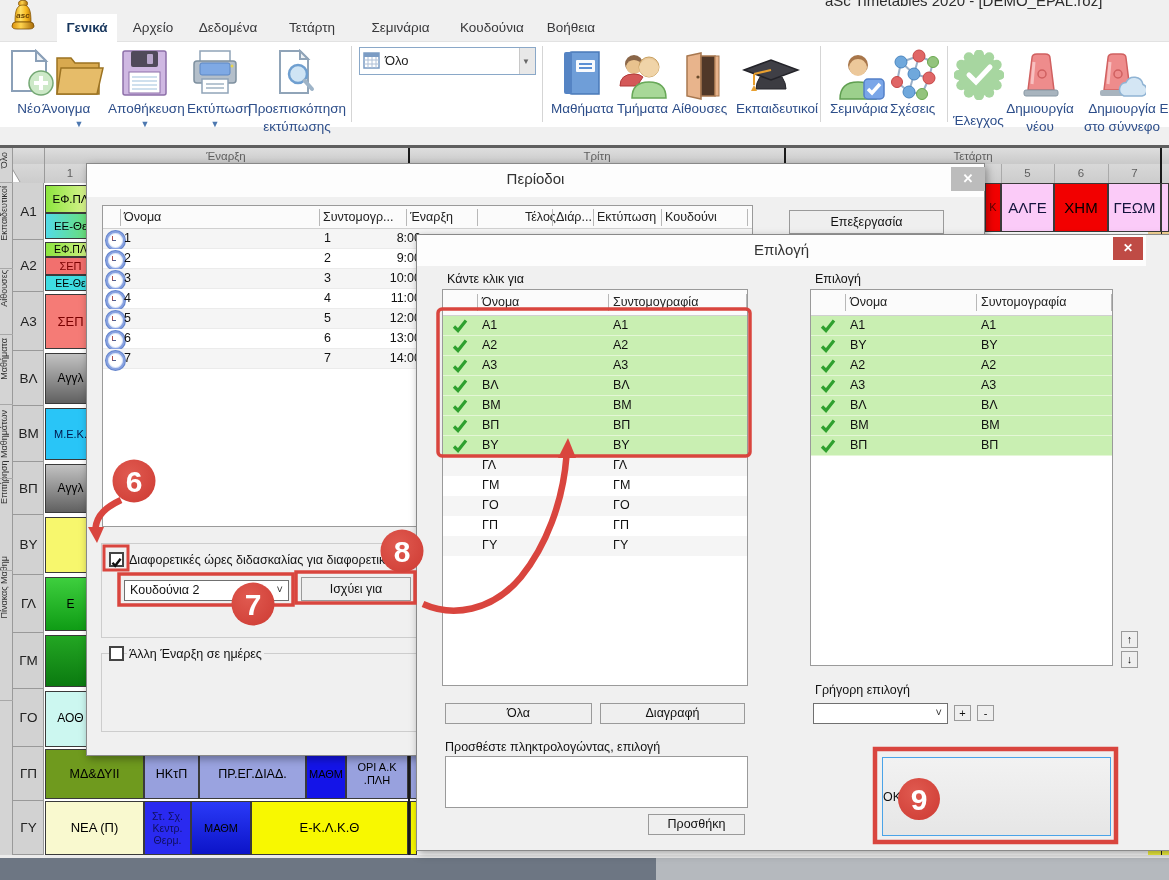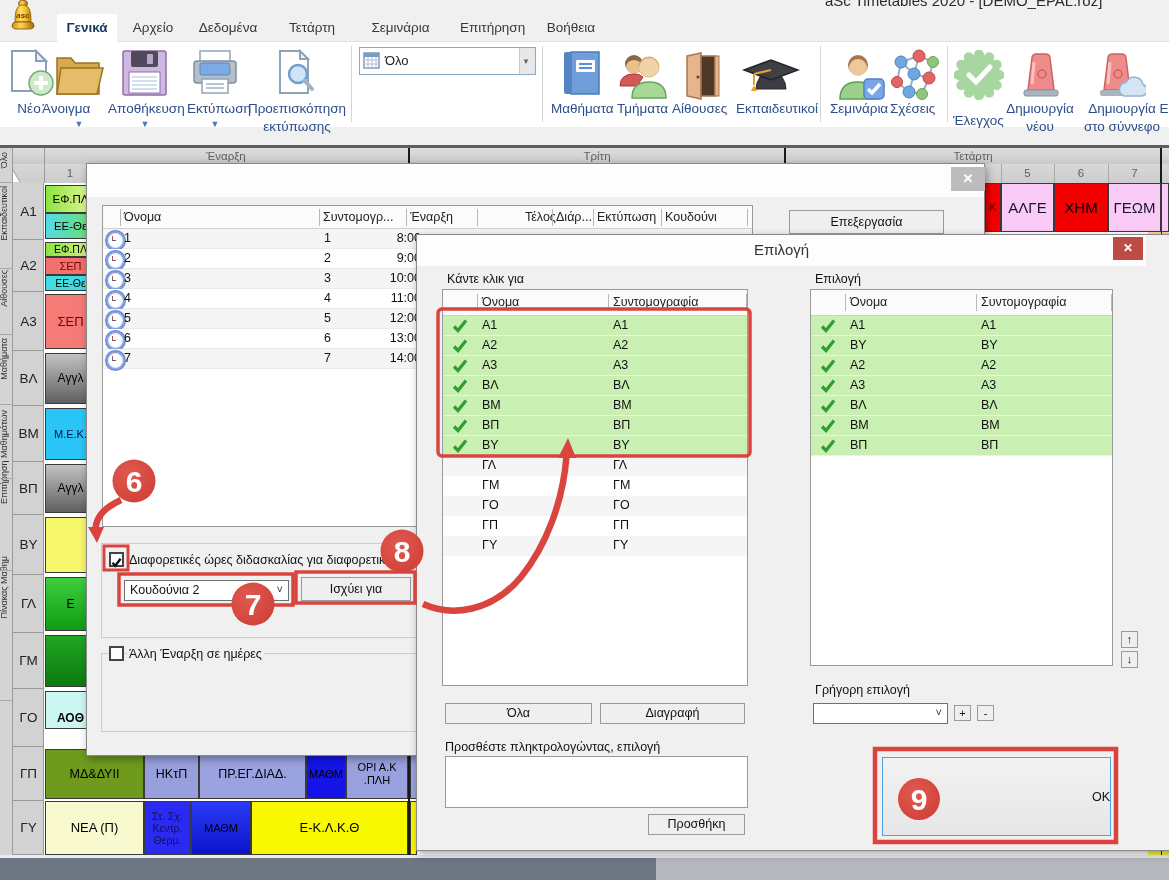--- a/index.html
+++ b/index.html
@@ -54,21 +54,21 @@
   <text x="16" y="18" font-size="8" font-style="italic" font-weight="bold" fill="#6a4204" text-anchor="middle" font-family="Liberation Sans">asc</text>
 </svg>
 
 <div class="abs" style="left:0; top:14px; width:1169px; height:28px; background:#f0f0f0; border-bottom:1px solid #e2e2e2;"></div>
 <div class="abs" style="left:57px; top:14px; width:60px; height:28px; background:#ffffff;"></div>
 <div class="tab" style="left:57px; width:60px; color:#17365d; font-weight:bold;">Γενικά</div>
 <div class="tab" style="left:128px; width:50px;">Αρχείο</div>
 <div class="tab" style="left:193px; width:70px;">Δεδομένα</div>
 <div class="tab" style="left:282px; width:60px;">Τετάρτη</div>
 <div class="tab" style="left:358px; width:85px;">Σεμινάρια</div>
-<div class="tab" style="left:460px; width:62px;">Επιτήρηση</div>
+<div class="tab" style="left:460px; width:62px;">Κουδούνια</div>
 <div class="tab" style="left:542px; width:58px;">Βοήθεια</div>
 
 <div class="abs" style="left:0; top:42px; width:1169px; height:85px; background:#ffffff;"></div>
 <div class="abs" style="left:0; top:127px; width:1169px; height:18px; background:#f0f0f0;"></div>
 <div class="abs" style="left:0; top:145px; width:1169px; height:3px; background:#5f5f5f;"></div>
 
 <div class="abs" style="left:351px; top:46px; width:1px; height:76px; background:#d5d5d5;"></div>
 <div class="abs" style="left:542px; top:46px; width:1px; height:76px; background:#d5d5d5;"></div>
 <div class="abs" style="left:820px; top:46px; width:1px; height:76px; background:#d5d5d5;"></div>
 <div class="abs" style="left:947px; top:46px; width:1px; height:76px; background:#d5d5d5;"></div>
@@ -279,21 +279,21 @@
 <div class="cell" style="left:45px; top:242px; width:51px; height:15px; background:linear-gradient(90deg,#8ce53e,#d9f08e); font-size:10.5px; line-height:13px;">ΕΦ.ΠΛ</div>
 <div class="cell" style="left:45px; top:257px; width:51px; height:18px; background:#f2706e; font-size:11px; line-height:16px; color:#7a0000;">ΣΕΠ</div>
 <div class="cell" style="left:45px; top:275px; width:51px; height:16px; background:#3fdde2; font-size:10.5px; line-height:14px;">ΕΕ-Θε</div>
 <div class="cell" style="left:45px; top:294px; width:51px; height:55px; background:#f57b76; font-size:13px; line-height:53px; color:#7a0000;">ΣΕΠ</div>
 <div class="cell" style="left:45px; top:353px; width:51px; height:51px; background:linear-gradient(#c2c2c2,#606060); font-size:12px; line-height:49px;">Αγγλ</div>
 <div class="cell" style="left:45px; top:408px; width:51px; height:52px; background:#29c5f7; font-size:11px; line-height:50px; color:#00164a;">Μ.Ε.Κ.</div>
 <div class="cell" style="left:45px; top:464px; width:51px; height:49px; background:linear-gradient(#c2c2c2,#606060); font-size:12px; line-height:47px;">Αγγλ</div>
 <div class="cell" style="left:45px; top:517px; width:51px; height:56px; background:#f7f76d;"></div>
 <div class="cell" style="left:45px; top:577px; width:51px; height:54px; background:linear-gradient(#3ecf3e,#0f9c15); font-size:12px; line-height:52px;">Ε</div>
 <div class="cell" style="left:45px; top:635px; width:51px; height:52px; background:linear-gradient(#23a623,#0b7a10);"></div>
-<div class="cell" style="left:45px; top:691px; width:51px; height:38px; background:#ccf7f0; font-size:12px; line-height:52px;font-weight:bold;">ΑΟΘ</div>
+<div class="cell" style="left:45px; top:691px; width:51px; height:56px; background:#ccf7f0; font-size:12px; line-height:52px;">ΑΟΘ</div>
 
 <div class="cell" style="left:45px; top:749px; width:99px; height:50px; background:#6f9a1e; font-size:12.5px; line-height:48px;">ΜΔ&amp;ΔΥΙΙ</div>
 <div class="cell" style="left:144px; top:749px; width:55px; height:50px; background:#97a0dd; font-size:12.5px; line-height:48px;">ΗΚτΠ</div>
 <div class="cell" style="left:199px; top:749px; width:107px; height:50px; background:#9aa3e0; font-size:12.5px; line-height:48px;">ΠΡ.ΕΓ.ΔΙΑΔ.</div>
 <div class="cell" style="left:306px; top:749px; width:40px; height:50px; background:#1414e8; font-size:11px; line-height:48px;">ΜΑΘΜ</div>
 <div class="cell" style="left:346px; top:749px; width:62px; height:50px; background:#98a1de; font-size:11px; line-height:13px; padding-top:11px;">ΟΡΙ Α.Κ<br>.ΠΛΗ</div>
 <div class="cell" style="left:410px; top:749px; width:7px; height:50px; background:#9aa3e0;"></div>
 
 <div class="cell" style="left:45px; top:801px; width:99px; height:54px; background:#f9f9cf; font-size:13px; line-height:52px;">ΝΕΑ (Π)</div>
 <div class="cell" style="left:144px; top:801px; width:47px; height:54px; background:#2a2af0; font-size:10.5px; line-height:12px; padding-top:8px; color:#101060;">Στ. Σχ.<br>Κεντρ.<br>Θερμ.</div>
@@ -345,20 +345,21 @@
 </div>
 
 <div class="abs" style="left:1161px; top:232px; width:1px; height:623px; background:#222;"></div>
 
 <div class="abs" style="left:0; top:855px; width:1169px; height:3px; background:#ececec;"></div>
 <div class="abs" style="left:0; top:858px; width:656px; height:22px; background:#6d7683;"></div>
 <div class="abs" style="left:656px; top:858px; width:513px; height:22px; background:#b5b9be;"></div>
 
 <div class="dlg" style="left:86px; top:163px; width:899px; height:593px;">
   <div class="abs" style="left:0; top:0; width:897px; height:33px; background:#fdfdfd;"></div>
+  <div class="abs" style="left:0; top:0; width:897px; height:33px; font-size:15px; color:#333; text-align:center; line-height:30px;">Περίοδοι</div>
   <div class="abs" style="left:864px; top:3px; width:34px; height:24px; background:#bcbcbc; color:#fff; font-size:13px; font-weight:bold; text-align:center; line-height:24px;">✕</div>
 
   <div class="abs" style="left:15px; top:41px; width:651px; height:322px; background:#ffffff; border:1px solid #9a9a9a;">
 
     <div class="abs" style="left:0; top:0; width:100%; height:23px; background:#fbfbfb; border-bottom:1px solid #d0d0d0; font-size:12.5px; color:#222;">
       <div class="hsep" style="left:17px;"></div>
         <div class="abs" style="left:21px; top:4px;">Όνομα</div>
       <div class="hsep" style="left:216px;"></div>
         <div class="abs" style="left:220px; top:4px;">Συντομογρ...</div>
       <div class="hsep" style="left:303px;"></div>
@@ -583,21 +584,21 @@
   <div class="abs" style="left:28px; top:505px; font-size:12.5px; color:#111;">Προσθέστε πληκτρολογώντας, επιλογή</div>
   <div class="abs" style="left:28px; top:521px; width:303px; height:52px; background:#ffffff; border:1px solid #9a9a9a;"></div>
   <div class="btn" style="left:231px; top:579px; width:97px; height:21px; line-height:19px;">Προσθήκη</div>
   <div class="abs" style="left:398px; top:448px; font-size:12.5px; color:#111;">Γρήγορη επιλογή</div>
   <div class="abs" style="left:396px; top:468px; width:135px; height:21px; background:#ffffff; border:1px solid #707070;">
     <div class="abs" style="right:5px; top:2px; font-size:11px; color:#333;">˅</div>
   </div>
   <div class="btn" style="left:537px; top:470px; width:17px; height:16px; font-size:11px; line-height:14px;">+</div>
   <div class="btn" style="left:560px; top:470px; width:17px; height:16px; font-size:11px; line-height:14px;">-</div>
 
-  <div class="abs" style="left:465px; top:522px; width:229px; height:79px; background:linear-gradient(#f2f2f2,#e6e6e6); border:1px solid #4aa3e8; font-size:12.5px; color:#111; text-align:right; line-height:79px;">OK</div>
+  <div class="abs" style="left:465px; top:522px; width:229px; height:79px; background:linear-gradient(#f2f2f2,#e6e6e6); border:1px solid #4aa3e8; font-size:12.5px; color:#111; text-align:left; line-height:79px;">OK</div>
 </div>
 
 <svg class="abs" style="left:0; top:0; pointer-events:none;" width="1169" height="880" viewBox="0 0 1169 880">
   <defs>
     <radialGradient id="rc" cx="0.4" cy="0.35" r="0.8">
       <stop offset="0" stop-color="#e05a50"></stop>
         <stop offset="1" stop-color="#cf3d35"></stop>
     </radialGradient>
   </defs>
 

